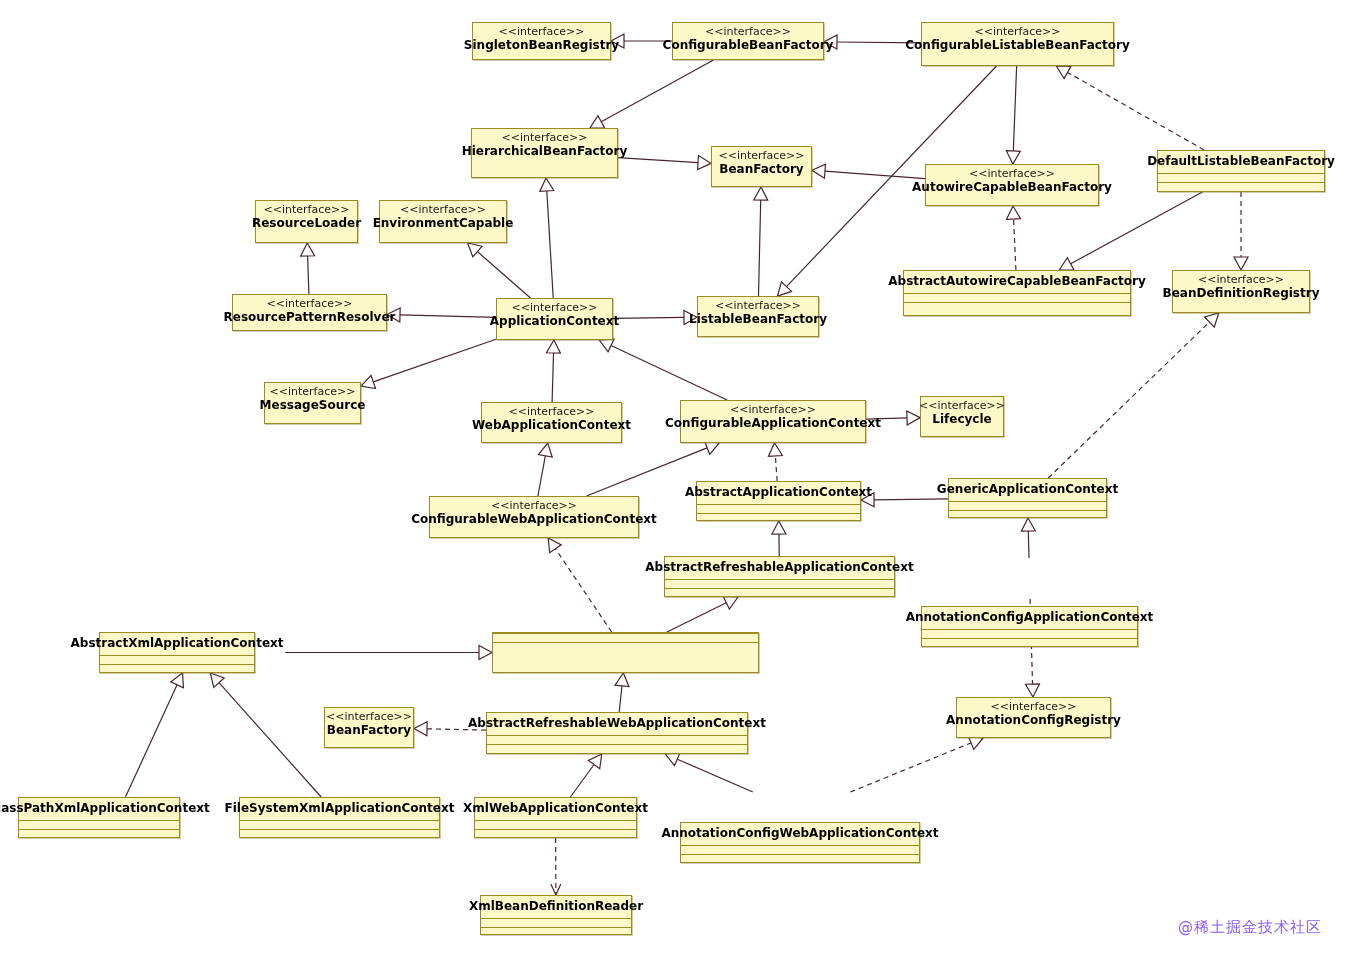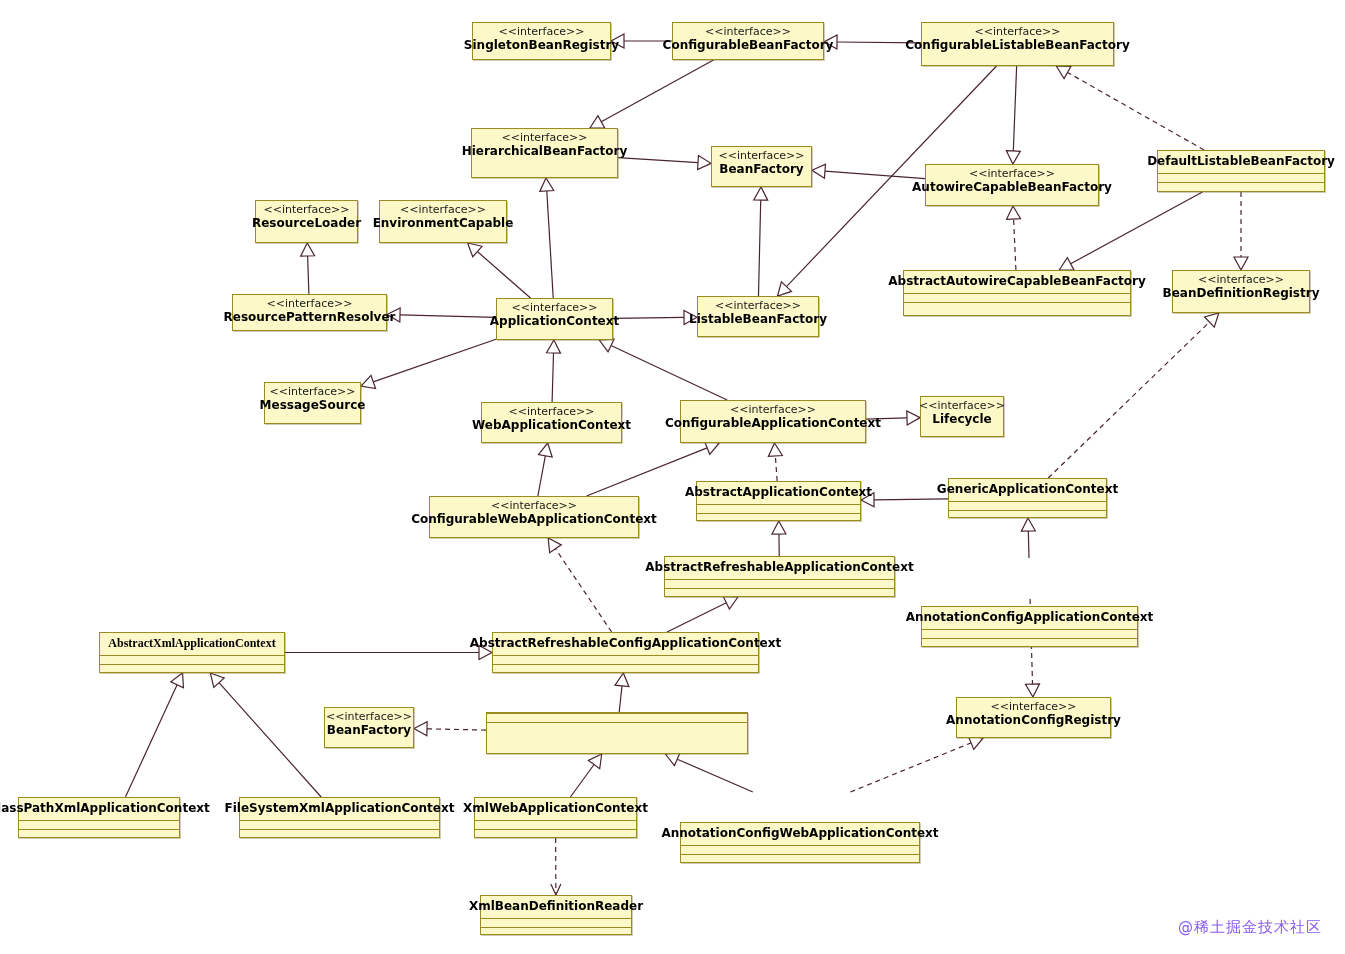--- a/index.html
+++ b/index.html
@@ -305,47 +305,47 @@
         <div class="compartment"></div>
         <div class="compartment"></div>
       </div>
       <div class="node cls" style="left: 921px; top: 558px; width: 217px; height: 41px; margin-top: 48px;">
         <div class="title">
           <div class="name">AnnotationConfigApplicationContext</div>
         </div>
         <div class="compartment"></div>
         <div class="compartment"></div>
       </div>
-      <div class="node cls" style="left: 99px; top: 632px; width: 186px; height: 41px; font-family: Liberation Serif, serif;">
+      <div class="node cls" style="left: 99px; top: 632px; width: 156px; height: 41px;">
         <div class="title">
           <div class="name">AbstractXmlApplicationContext</div>
         </div>
         <div class="compartment"></div>
         <div class="compartment"></div>
       </div>
       <div class="node cls" style="left: 492px; top: 632px; width: 267px; height: 41px;">
-        <div class="title">
-          <div class="name">AbstractRefreshableConfigApplicationContext</div>
-        </div>
         <div class="compartment"></div>
         <div class="compartment"></div>
       </div>
       <div class="node iface" style="left: 956px; top: 697px; width: 155px; height: 41px;">
         <div class="title">
           <div class="stereo">&lt;&lt;interface&gt;&gt;</div>
           <div class="name">AnnotationConfigRegistry</div>
         </div>
       </div>
       <div class="node iface" style="left: 324px; top: 707px; width: 90px; height: 41px;">
         <div class="title">
           <div class="stereo">&lt;&lt;interface&gt;&gt;</div>
           <div class="name">BeanFactory</div>
         </div>
       </div>
       <div class="node cls" style="left: 486px; top: 712px; width: 262px; height: 42px;">
+        <div class="title">
+          <div class="name">AbstractRefreshableWebApplicationContext</div>
+        </div>
         <div class="compartment"></div>
         <div class="compartment"></div>
       </div>
       <div class="node cls" style="left: 18px; top: 797px; width: 162px; height: 41px;">
         <div class="title">
           <div class="name">ClassPathXmlApplicationContext</div>
         </div>
         <div class="compartment"></div>
         <div class="compartment"></div>
       </div>

